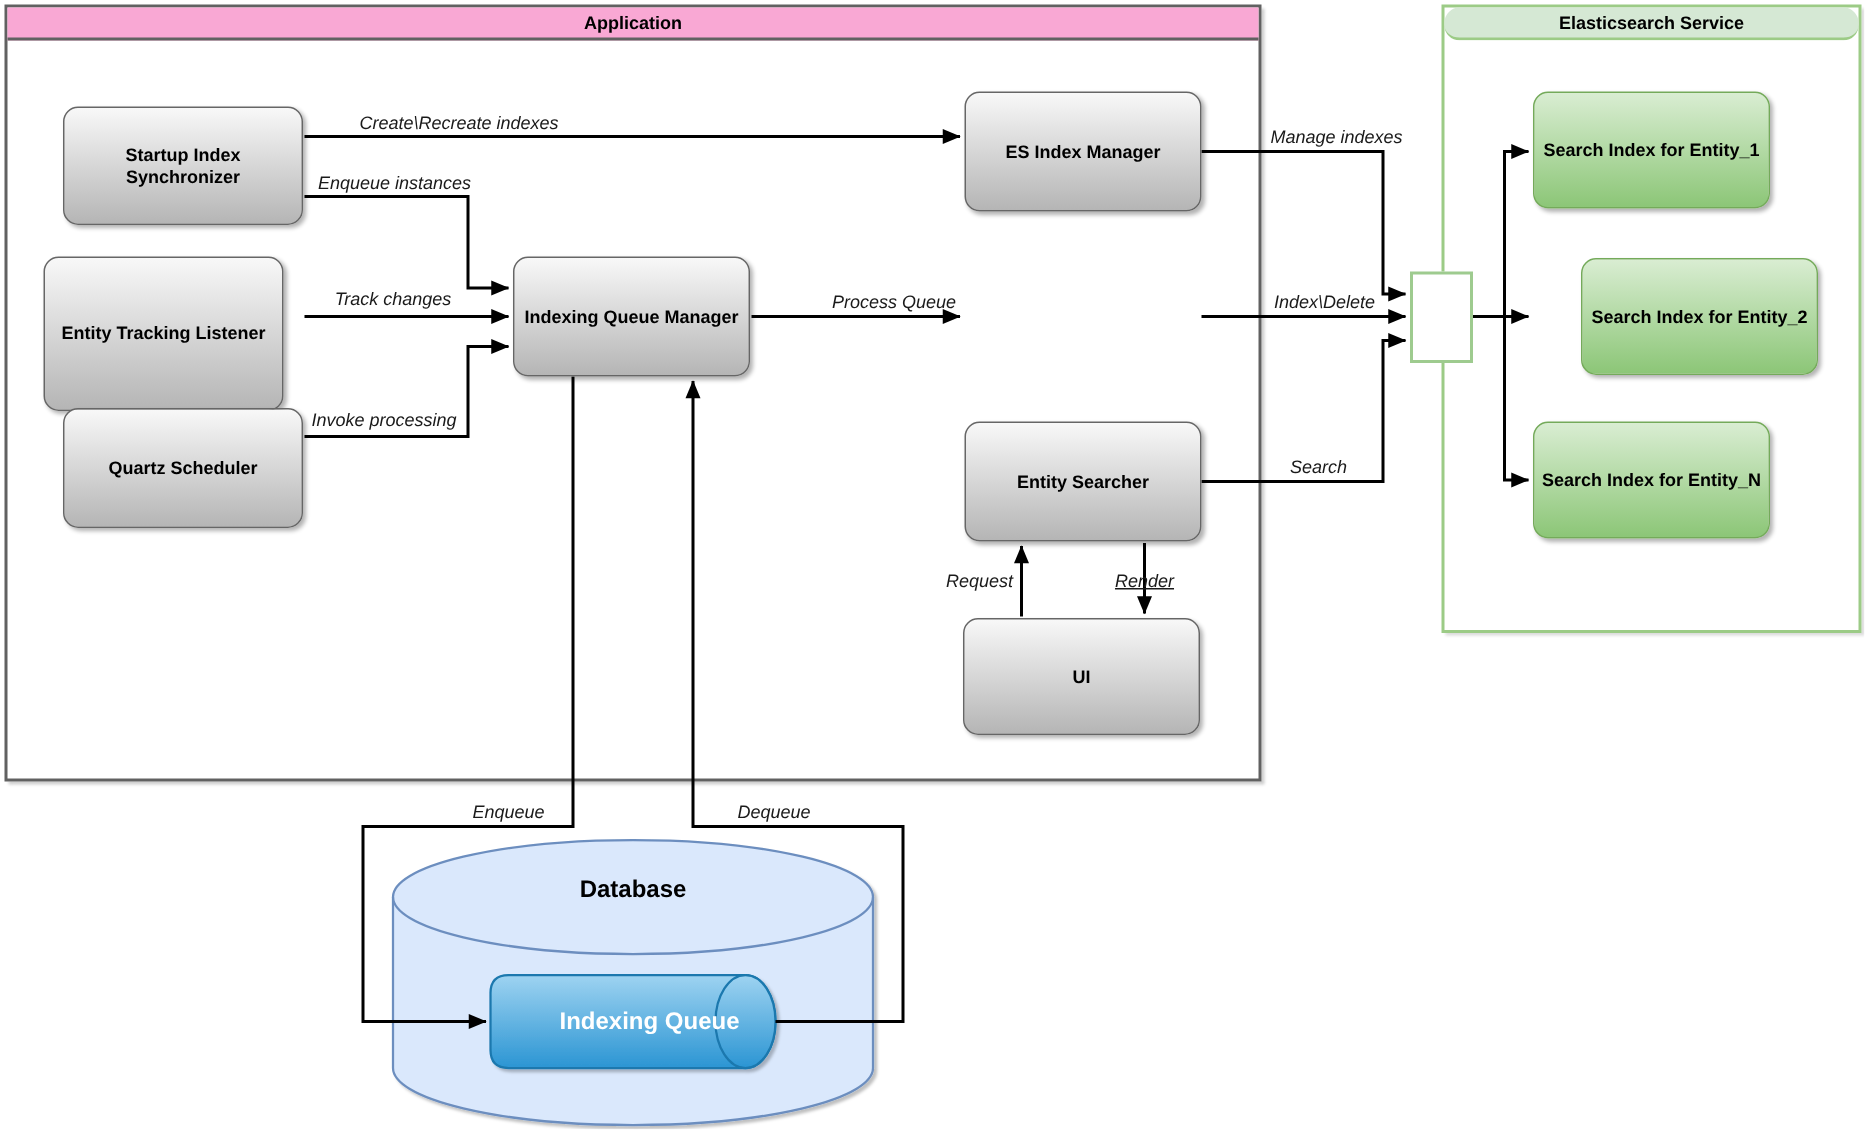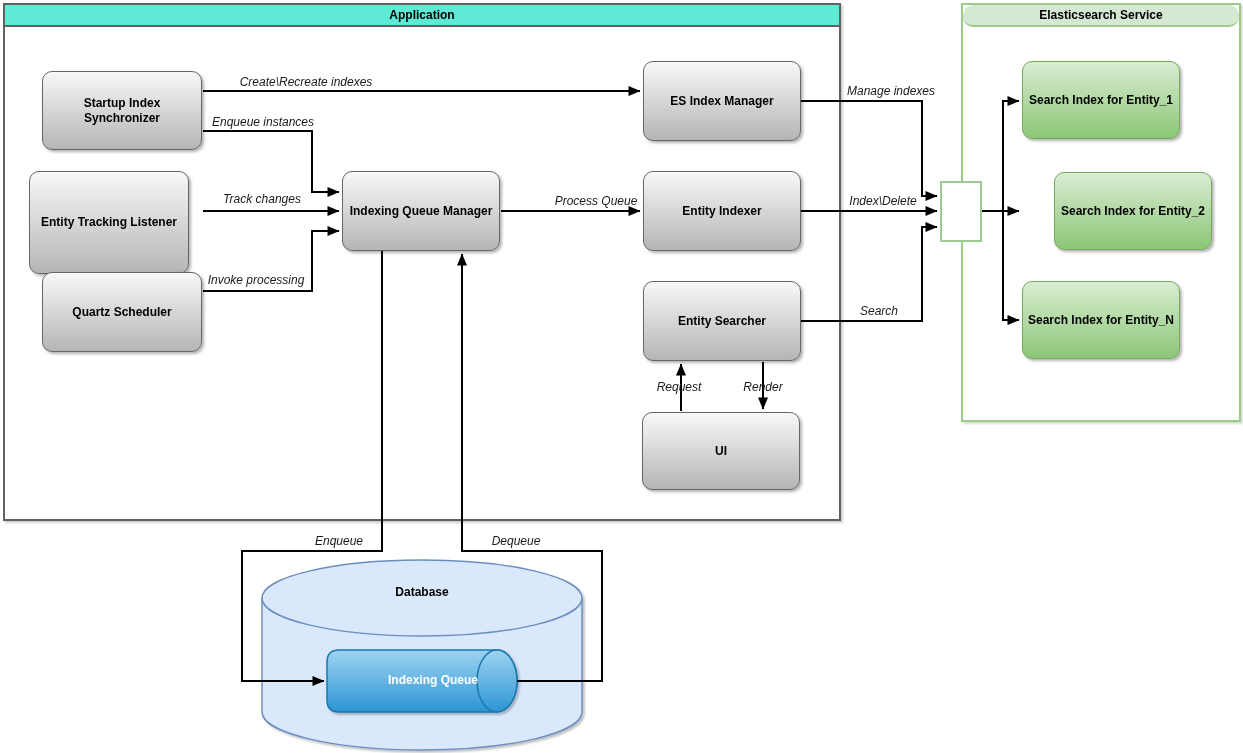--- a/index.html
+++ b/index.html
@@ -3,35 +3,35 @@
 <meta charset="utf-8">
 <style>
   html,body{margin:0;padding:0;background:#fff;}
   .canvas{position:relative;width:1243px;height:753px;background:#ffffff;
           font-family:"Liberation Sans","DejaVu Sans",sans-serif;overflow:hidden;}
   .container{position:absolute;background:#ffffff;box-sizing:border-box;}
   .container .titlebar{height:22px;display:flex;align-items:center;justify-content:center;
           font-size:12px;font-weight:bold;color:#000;box-sizing:border-box;}
   .app{left:3px;top:3px;width:838px;height:518px;border:2px solid #616161;
           box-shadow:2px 2px 2px rgba(0,0,0,.2);}
-  .app .titlebar{background:#5eead4;border-bottom:2px solid #616161;}
+  .app .titlebar{background:#f9a8d4;border-bottom:2px solid #616161;}
   .es{left:961px;top:3px;width:280px;height:419px;border:2px solid #9ccb86;
           box-shadow:2px 2px 2px rgba(0,0,0,.15);}
   .es .titlebar{background:#d5e8d4;border-bottom:2px solid #9ccb86;border-radius:10px;}
   .node{position:absolute;display:flex;align-items:center;justify-content:center;
           text-align:center;font-size:12px;font-weight:bold;color:#000;
           border-radius:10px;box-sizing:border-box;line-height:1.25;padding:0 6px;
           box-shadow:2px 2px 3px rgba(0,0,0,.3);}
   .gray{background:linear-gradient(#f8f8f8,#b5b5b5);border:1px solid #666666;}
   .green{background:linear-gradient(#d9edd2,#8cc677);border:1px solid #74aa5a;padding:0 2px;}
   .junction{position:absolute;left:940px;top:181px;width:42px;height:61px;
           background:#ffffff;border:2px solid #9ecb8f;box-sizing:border-box;}
   .edge-label{position:absolute;transform:translateX(-50%);font-size:12px;
           font-style:italic;color:#1a1a1a;white-space:nowrap;}
-  .shape-label{position:absolute;font-size:12px;font-weight:bold;color:#000;
+  .shape-label{position:absolute;font-size:16px;font-weight:bold;color:#000;
           text-align:center;white-space:nowrap;transform:translateX(-50%);}
   .queue-text{color:#ffffff;}
   svg.wires{position:absolute;left:0;top:0;width:1243px;height:753px;}
 </style>
 </head>
 <body>
 
 <div class="canvas">
 
   <div class="container app">
@@ -83,37 +83,36 @@
     <path d="M1003,211 V320 H1019" fill="none" stroke="#000" stroke-width="2" marker-end="url(#arr)"></path>
     <path d="M382,251 V551 H242 V681 H324" fill="none" stroke="#000" stroke-width="2" marker-end="url(#arr)"></path>
     <path d="M517,681 H602 V551 H462 V254" fill="none" stroke="#000" stroke-width="2" marker-end="url(#arr)"></path>
   </svg>
 
   <div class="node gray" style="left:42px;top:71px;width:160px;height:79px;">Startup Index Synchronizer</div>
   <div class="node gray" style="left:29px;top:171px;width:160px;height:103px;">Entity Tracking Listener</div>
   <div class="node gray" style="left:42px;top:272px;width:160px;height:80px;">Quartz Scheduler</div>
   <div class="node gray" style="left:342px;top:171px;width:158px;height:80px;">Indexing Queue Manager</div>
   <div class="node gray" style="left:643px;top:61px;width:158px;height:80px;">ES Index Manager</div>
-  <div class="node gray" style="left:643px;top:171px;width:158px;height:80px;">Entity Indexer</div>
   <div class="node gray" style="left:643px;top:281px;width:158px;height:80px;">Entity Searcher</div>
   <div class="node gray" style="left:642px;top:412px;width:158px;height:78px;">UI</div>
 
   <div class="node green" style="left:1022px;top:61px;width:158px;height:78px;">Search Index for Entity_1</div>
   <div class="node green" style="left:1022px;top:172px;width:158px;height:78px;margin-left:32px;">Search Index for Entity_2</div>
   <div class="node green" style="left:1022px;top:281px;width:158px;height:78px;">Search Index for Entity_N</div>
 
   <div class="shape-label" style="left:422px;top:585px;">Database</div>
   <div class="shape-label queue-text" style="left:422px;top:673px;padding-left:22px;">Indexing Queue</div>
 
   <div class="edge-label" style="left:306px;top:75px;">Create\Recreate indexes</div>
   <div class="edge-label" style="left:263px;top:115px;">Enqueue instances</div>
   <div class="edge-label" style="left:262px;top:192px;">Track changes</div>
   <div class="edge-label" style="left:256px;top:273px;">Invoke processing</div>
   <div class="edge-label" style="left:572px;top:194px;margin-left:24px;">Process Queue</div>
   <div class="edge-label" style="left:891px;top:84px;">Manage indexes</div>
   <div class="edge-label" style="left:883px;top:194px;">Index\Delete</div>
   <div class="edge-label" style="left:879px;top:304px;">Search</div>
-  <div class="edge-label" style="left:679px;top:380px;">Request</div>
-  <div class="edge-label" style="left:763px;top:380px;">Render</div>
+  <div class="edge-label" style="left:653px;top:380px;">Request</div>
+  <div class="edge-label" style="left:763px;top:380px;text-decoration:underline;">Render</div>
   <div class="edge-label" style="left:339px;top:534px;">Enqueue</div>
   <div class="edge-label" style="left:516px;top:534px;">Dequeue</div>
 
 </div>
 
 </body></html>

